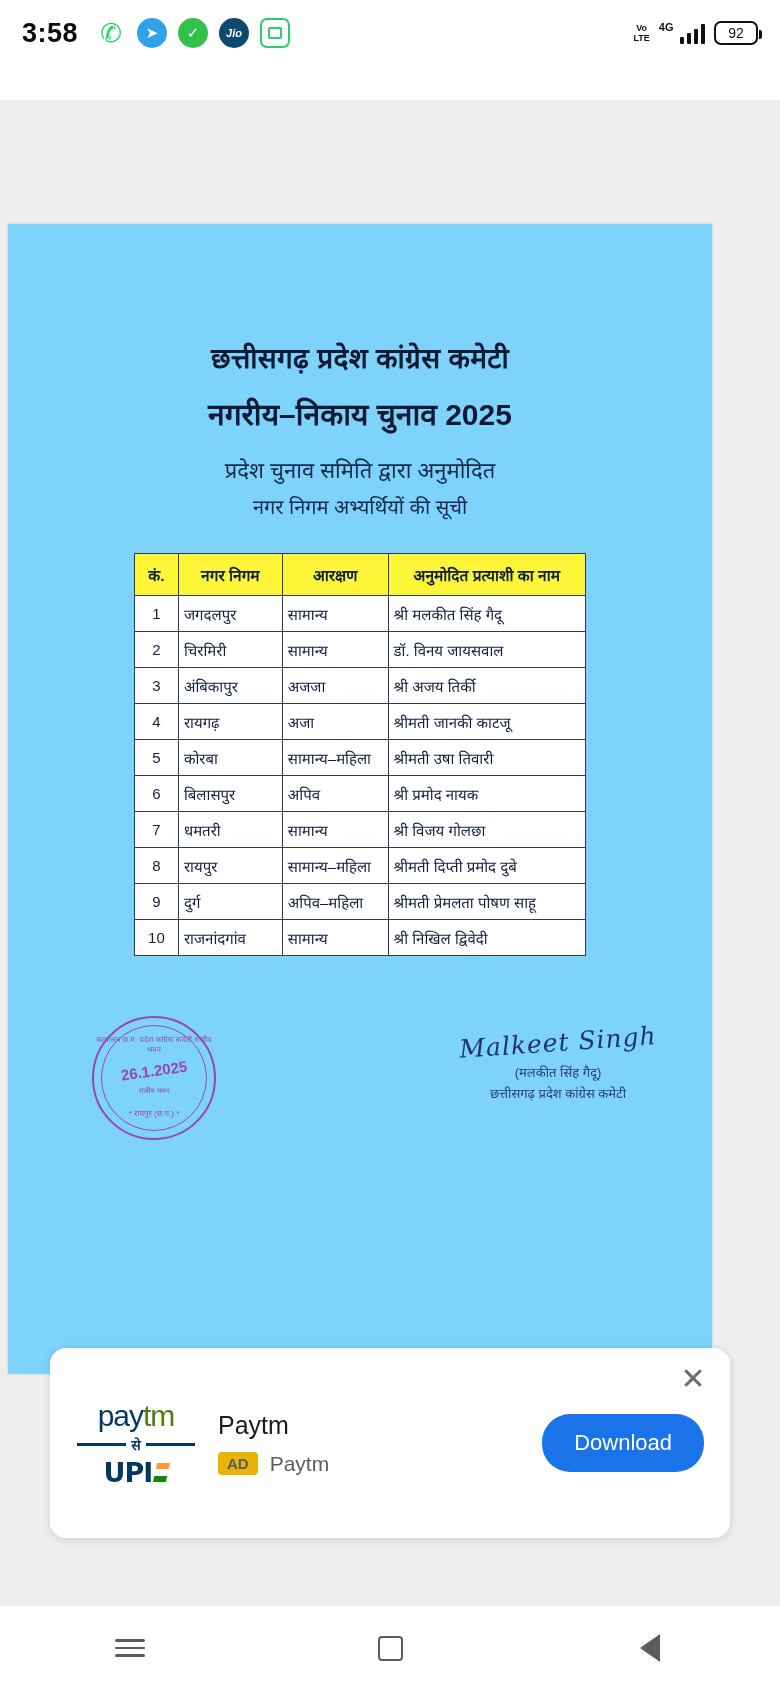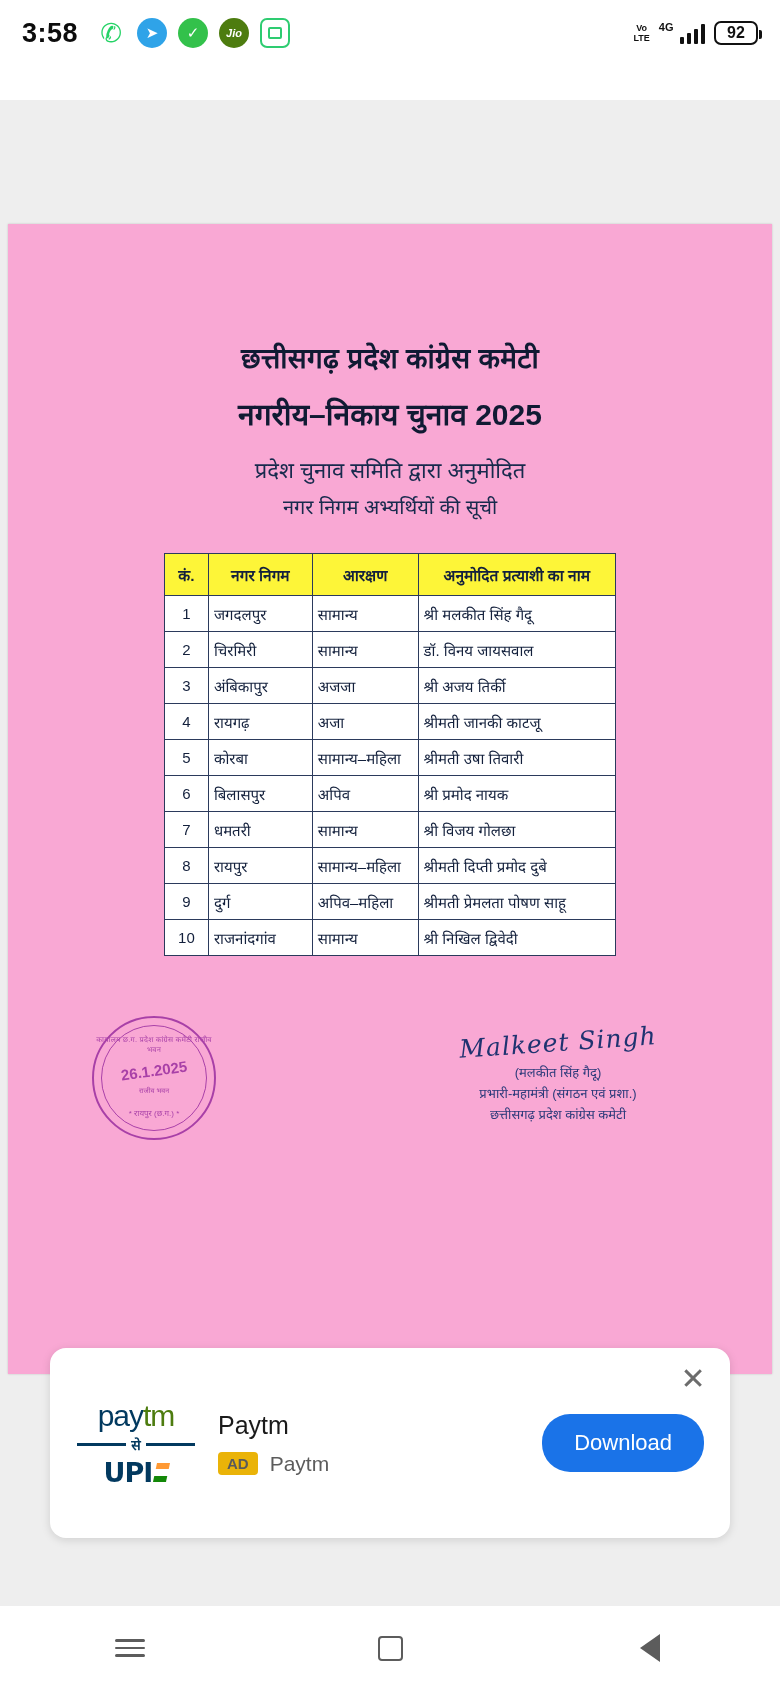--- a/index.html
+++ b/index.html
@@ -38,21 +38,21 @@
   .sb-ico {
     width: 30px; height: 30px;
     border-radius: 50%;
     display: flex; align-items: center; justify-content: center;
     font-size: 15px; color: #fff;
     position: relative;
   }
   .ico-wa { background: #ffffff; color:#25d366; border: 0; font-size: 26px; line-height: 1;}
   .ico-tg { background: #2fa3e8; }
   .ico-grn { background: #33c14b; }
-  .ico-jio { background: #4d7c0f; font-size: 11px; font-weight: bold; font-style: italic;}
+  .ico-jio { background: #0c4a6e; font-size: 11px; font-weight: bold; font-style: italic;}
   .ico-msg { background: #ffffff; border: 2.5px solid #2ecc71; border-radius: 7px; }
   .ico-msg .inner { width: 14px; height: 12px; border: 2px solid #2ecc71; border-radius: 2px; }
 
   .sb-right {
     margin-left: auto;
     display: flex; align-items: center; gap: 9px;
   }
   .volte {
     font-size: 9px; line-height: 10px; font-weight: bold; color: #111;
     text-align: center;
@@ -67,42 +67,42 @@
   .batt {
     width: 44px; height: 24px;
     border: 2.5px solid #111; border-radius: 7px;
     display: flex; align-items: center; justify-content: center;
     position: relative;
   }
   .batt:after {
     content: ""; position: absolute; right: -6px; top: 7px;
     width: 3.5px; height: 9px; background: #111; border-radius: 0 2px 2px 0;
   }
-  .batt span { font-size: 16px; font-weight: bold; color: #111; }
+  .batt span { font-size: 14px; font-weight: normal; color: #111; }
 
   
   .viewer {
     position: absolute;
     top: 66px; left: 0;
     width: 780px; height: 1540px;
     background: #eeeeee;
   }
 
   
   .top-white {
     position: absolute; top: 0; left: 0;
     width: 780px; height: 34px; background: #fff;
   }
 
   
   .doc {
     position: absolute;
     top: 224px; left: 8px;
-    width: 764px; height: 1150px;
-    background: #f9a8d4;
+    width: 704px; height: 1150px;
+    background: #7dd3fc;
     box-shadow: 0 0 2px rgba(0,0,0,.18);
     overflow: hidden;
   }
   .doc-inner {
     position: relative;
     width: 100%; height: 100%;
     font-family: "Liberation Sans", sans-serif;
     color: #14213d;
   }
 
@@ -428,21 +428,20 @@
       <div class="stamp">
         <div class="top-txt">कार्यालय छ.ग. प्रदेश कांग्रेस कमेटी राजीव भवन</div>
         <div class="date">26.1.2025</div>
         <div class="mid-txt">राजीव भवन</div>
         <div class="bot-txt">* रायपुर (छ.ग.) *</div>
       </div>
 
       <div class="sign-wrap">
         <div class="sign-script">Malkeet Singh</div>
         <div class="sign-name">(मलकीत सिंह गैदू)</div>
-        <div class="sign-role">प्रभारी-महामंत्री (संगठन एवं प्रशा.)</div>
         <div class="sign-org">छत्तीसगढ़ प्रदेश कांग्रेस कमेटी</div>
       </div>
 
     </div>
   </div>
 
   <div class="ad-card">
     <div class="ad-close">✕</div>
 
     <div class="ad-logo">

